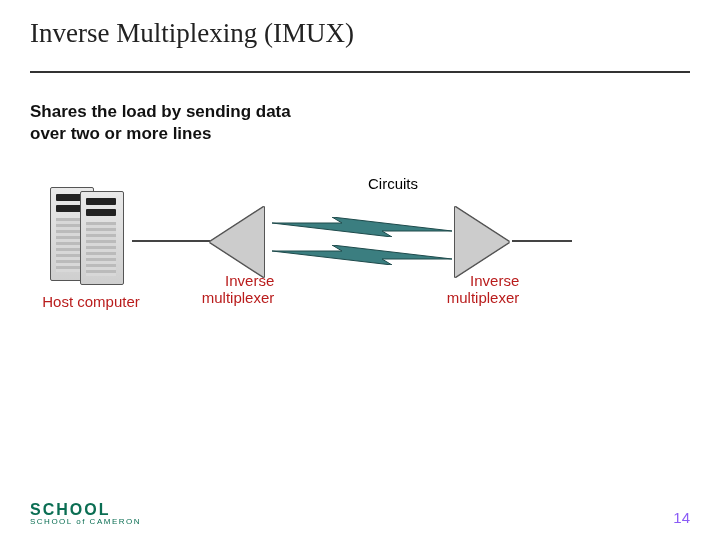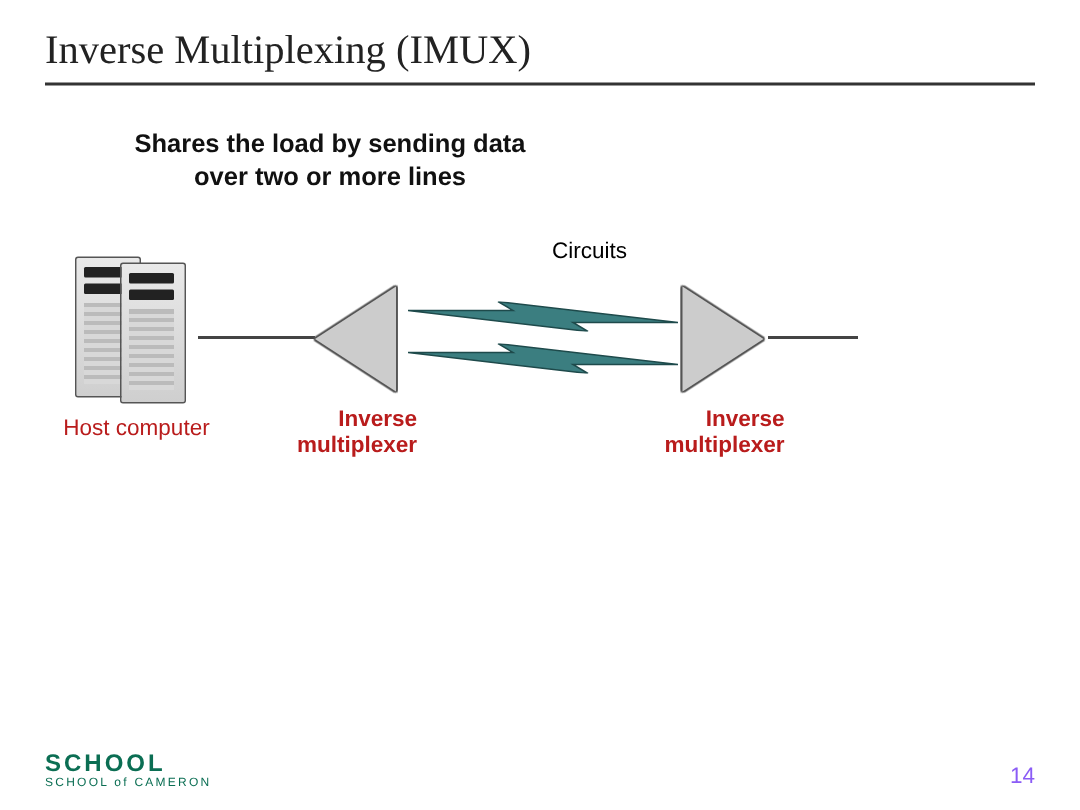--- a/index.html
+++ b/index.html
@@ -12,34 +12,32 @@
     position: relative;
     overflow: hidden;
   }
   .slide {
     padding: 18px 30px 0 30px;
   }
   .title {
     font-size: 27px;
     font-weight: normal;
     color: #222;
-    padding-bottom: 6px;
+    padding-bottom: 22px;
     border-bottom: 2px solid #333;
     margin-bottom: 28px;
   }
   .body-text {
     font-family: Arial, Helvetica, sans-serif;
     font-weight: bold;
     font-size: 17px;
     color: #111;
     line-height: 1.3;
-    margin-left: 40px;
     margin-bottom: 30px;
     max-width: 300px;
-    text-align: center;
   }
   .diagram {
     font-family: Arial, Helvetica, sans-serif;
     position: relative;
     width: 640px;
     height: 175px;
     margin: 16px auto;
   }
   .node {
     position: absolute;
@@ -111,21 +109,21 @@
     border-bottom: 35px solid transparent;
   }
   .mux.left .tri {
     border-right: 54px solid #ccc;
     filter: drop-shadow(1px 0 0 #555) drop-shadow(-1px 0 0 #555) drop-shadow(0 1px 0 #555) drop-shadow(0 -1px 0 #555);
   }
   .mux.right .tri {
     border-left: 54px solid #ccc;
     filter: drop-shadow(1px 0 0 #555) drop-shadow(-1px 0 0 #555) drop-shadow(0 1px 0 #555) drop-shadow(0 -1px 0 #555);
   }
-  .mux .node-label { top: 74px; font-weight: bold; }
+  .mux .node-label { top: 59px; }
   
   .circuit {
     position: absolute;
     left: 232px;
     width: 180px;
     height: 20px;
   }
   .circuit.c1 { top: 42px; }
   .circuit.c2 { top: 70px; }
   

